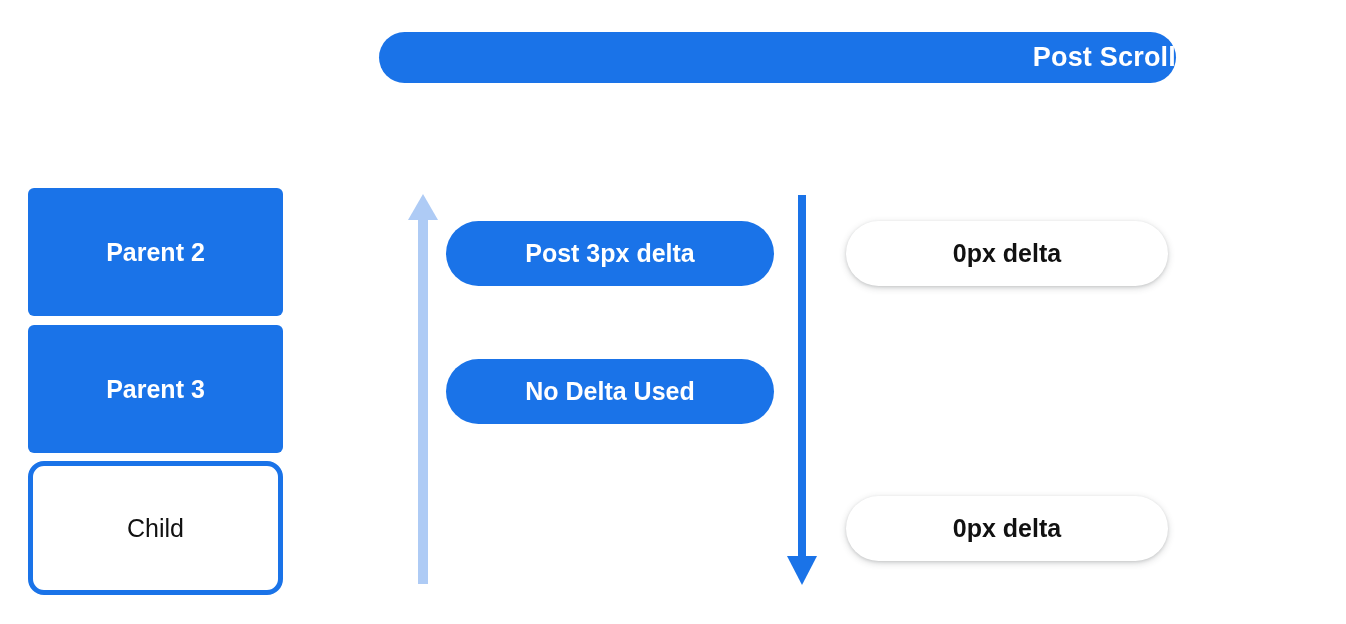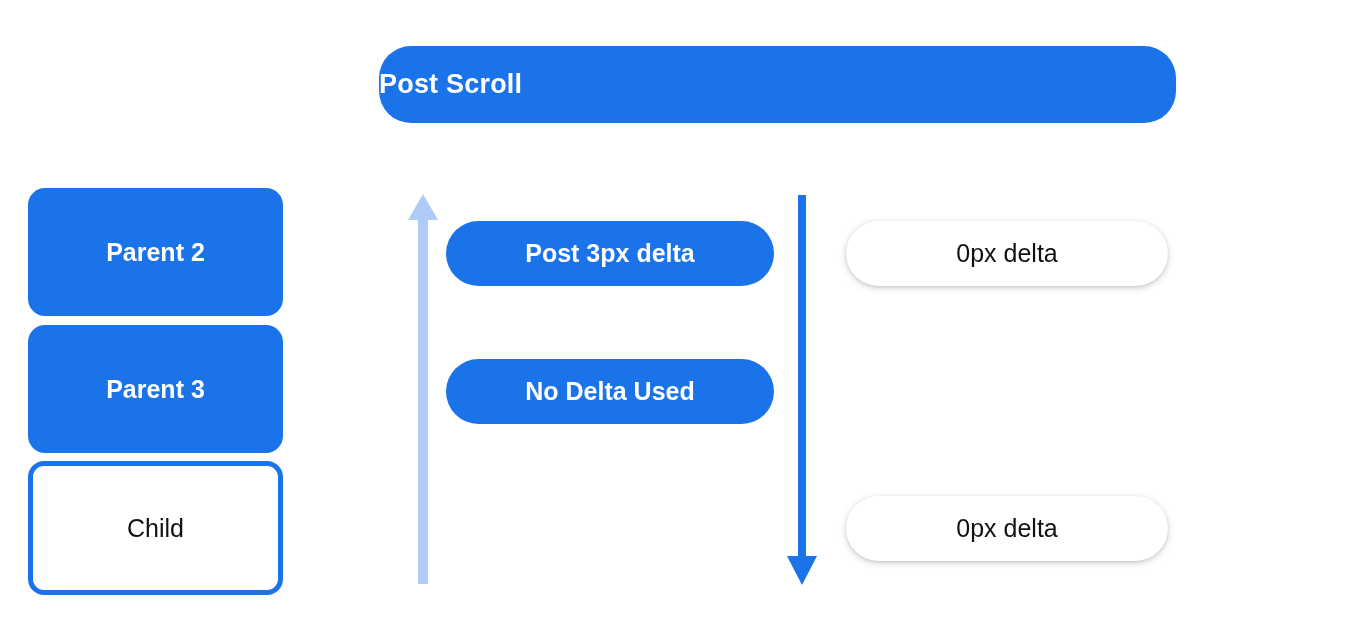--- a/index.html
+++ b/index.html
@@ -17,49 +17,49 @@
   #canvas {
     position: relative;
     width: 1346px;
     height: 624px;
   }
 
   
   .banner {
     position: absolute;
     left: 379px;
-    top: 46px;
+    top: 32px;
     width: 797px;
-    height: 77px;
+    height: 51px;
     background: #1a73e8;
     border-radius: 32px;
     display: flex;
     align-items: center;
-    justify-content: flex-start;
+    justify-content: flex-end;
   }
   .banner-label {
     color: #ffffff;
     font-size: 27px;
     font-weight: bold;
     letter-spacing: 0.2px;
   }
 
   
   .node {
     position: absolute;
     left: 28px;
     width: 255px;
     display: flex;
     align-items: center;
     justify-content: center;
     box-sizing: border-box;
   }
   .node-filled {
     background: #1a73e8;
-    border-radius: 17px;
+    border-radius: 6px;
   }
   .node-filled .node-label {
     color: #ffffff;
     font-size: 25px;
     font-weight: bold;
   }
   .node-outlined {
     background: #ffffff;
     border: 5px solid #1a73e8;
     border-radius: 16px;
@@ -104,21 +104,21 @@
   .pill-white {
     background: #ffffff;
     border-radius: 33px;
     height: 65px;
     box-shadow: 0 2px 7px rgba(60, 64, 67, 0.22),
                 0 1px 3px rgba(60, 64, 67, 0.14);
   }
   .pill-white .pill-label {
     color: #111111;
     font-size: 25px;
-    font-weight: normal;
+    font-weight: bold;
   }
   #pill-delta-top    { left: 846px; top: 221px; width: 322px; }
   #pill-delta-bottom { left: 846px; top: 496px; width: 322px; }
 </style>
 </head>
 <body>
 
 <div id="canvas">
 
   <div class="banner">

